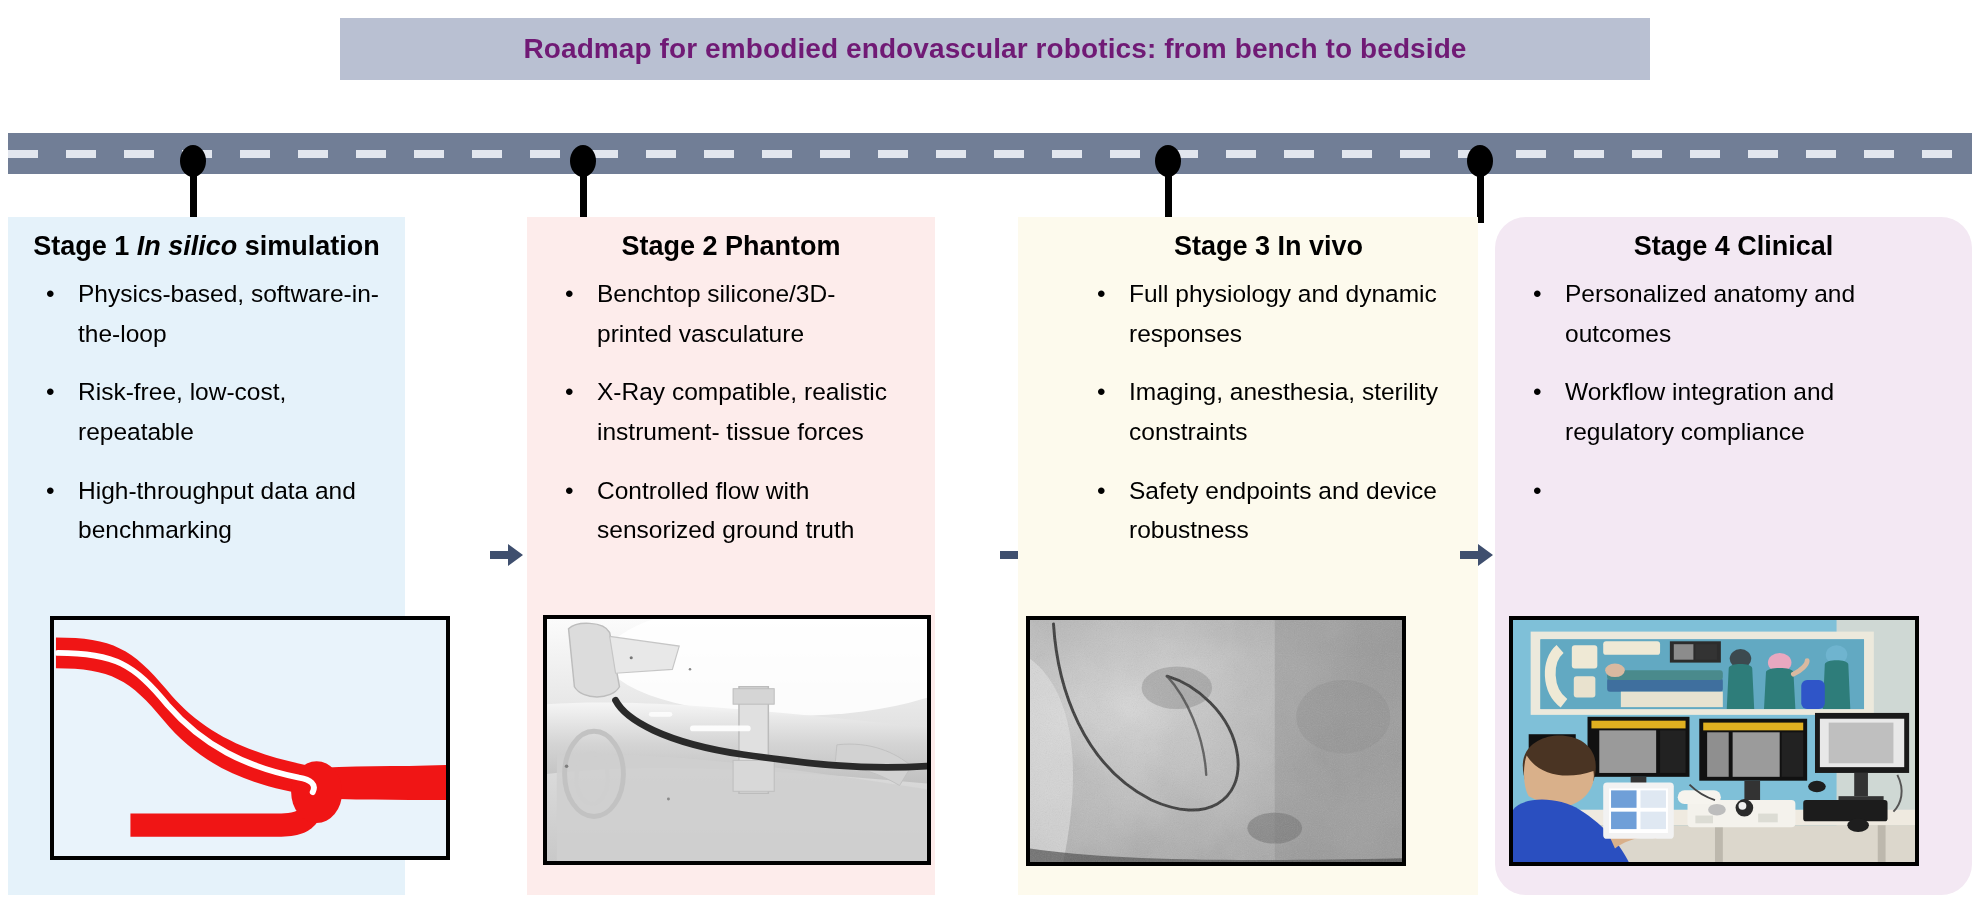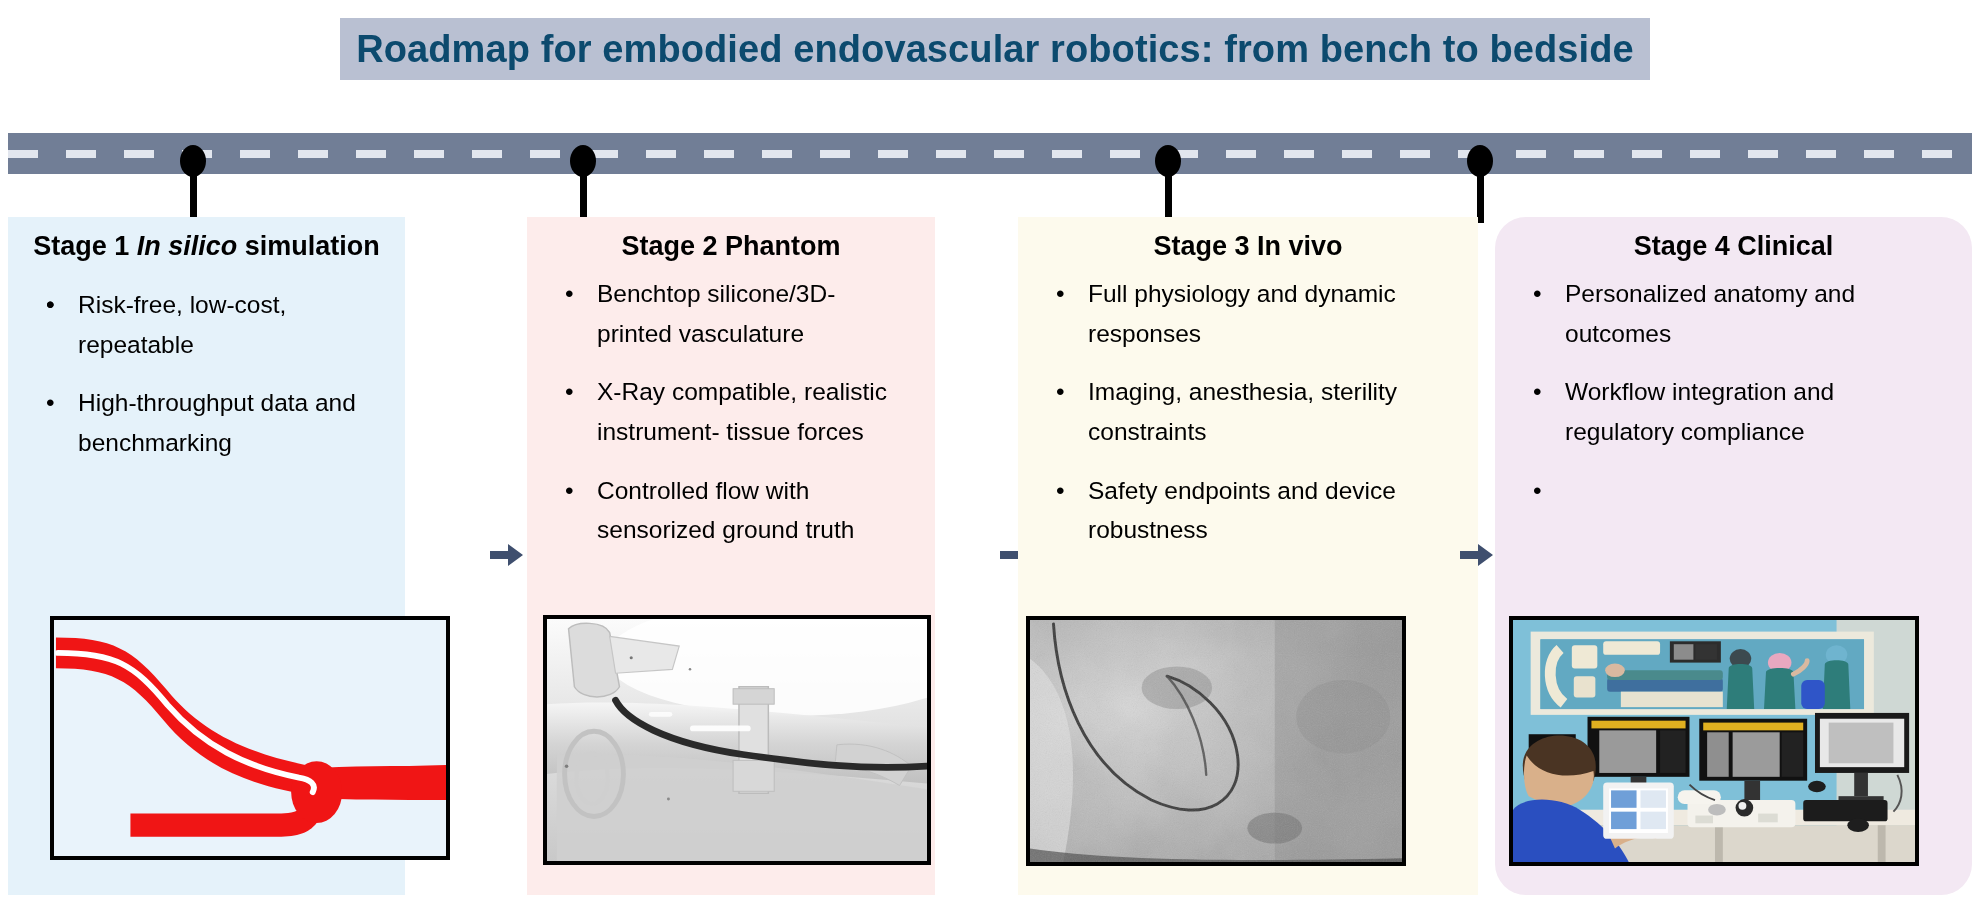--- a/index.html
+++ b/index.html
@@ -22,24 +22,24 @@
     left: 340px;
     top: 18px;
     width: 1310px;
     height: 62px;
     background: #b9c0d2;
     display: flex;
     align-items: center;
     justify-content: center;
   }
   #title-banner .title-text {
-    font-size: 38px;
+    font-size: 28px;
     font-weight: bold;
     letter-spacing: 0.1px;
-    color: #0c4a6e;
+    color: #701a75;
     white-space: nowrap;
   }
 
   
   #road {
     position: absolute;
     left: 8px;
     top: 133px;
     width: 1964px;
     height: 41px;
@@ -119,21 +119,21 @@
     position: absolute;
     border: 4px solid #000;
     box-sizing: border-box;
     overflow: hidden;
     background: #fff;
   }
 
   
   #panel-1 { left: 8px;    width: 397px;  background: #e5f2fa; }
   #panel-2 { left: 527px;  width: 408px;  background: #fdeceb; }
-  #panel-3 { left: 1018px; width: 460px;  background: #fdfaed; }
+  #panel-3 { left: 1018px; width: 460px;  background: #fdfaed; padding-left: 41px; }
   #panel-4 { left: 1495px; width: 477px;  background: #f3e8f3; border-radius: 31px; }
 
   
   .flow-arrow {
     position: absolute;
     top: 540px;
     width: 34px;
     height: 30px;
   }
   .flow-arrow svg { display: block; }
@@ -175,21 +175,21 @@
 <div class="pin" style="left:1480px;">
   <div class="pin-head"></div>
   <div class="pin-stem"></div>
 </div>
 
 <div class="stage-panel" id="panel-1">
   <h2 class="stage-title">
     <span>Stage 1 </span><span class="ital">In silico</span><span> simulation</span>
   </h2>
   <ul class="bullets">
-    <li><span class="dot">•</span></li>
+    <li><span class="dot">•</span><span>Physics-based, software-in-the-loop</span></li>
     <li><span class="dot">•</span><span>Risk-free, low-cost, repeatable</span></li>
     <li><span class="dot">•</span><span>High-throughput data and benchmarking</span></li>
   </ul>
 </div>
 
 <div class="photo-frame" id="fig-1">
   <svg class="fig-inner" viewBox="0 0 400 244" preserveAspectRatio="none">
     <rect x="0" y="0" width="400" height="244" fill="#e9f3fb"></rect>
 
     <path d="M2 18 C 60 18, 80 30, 115 72 C 150 116, 200 140, 268 152 L 268 182 C 196 172, 148 148, 112 104 C 78 62, 58 50, 2 50 Z" fill="#f01515"></path>

